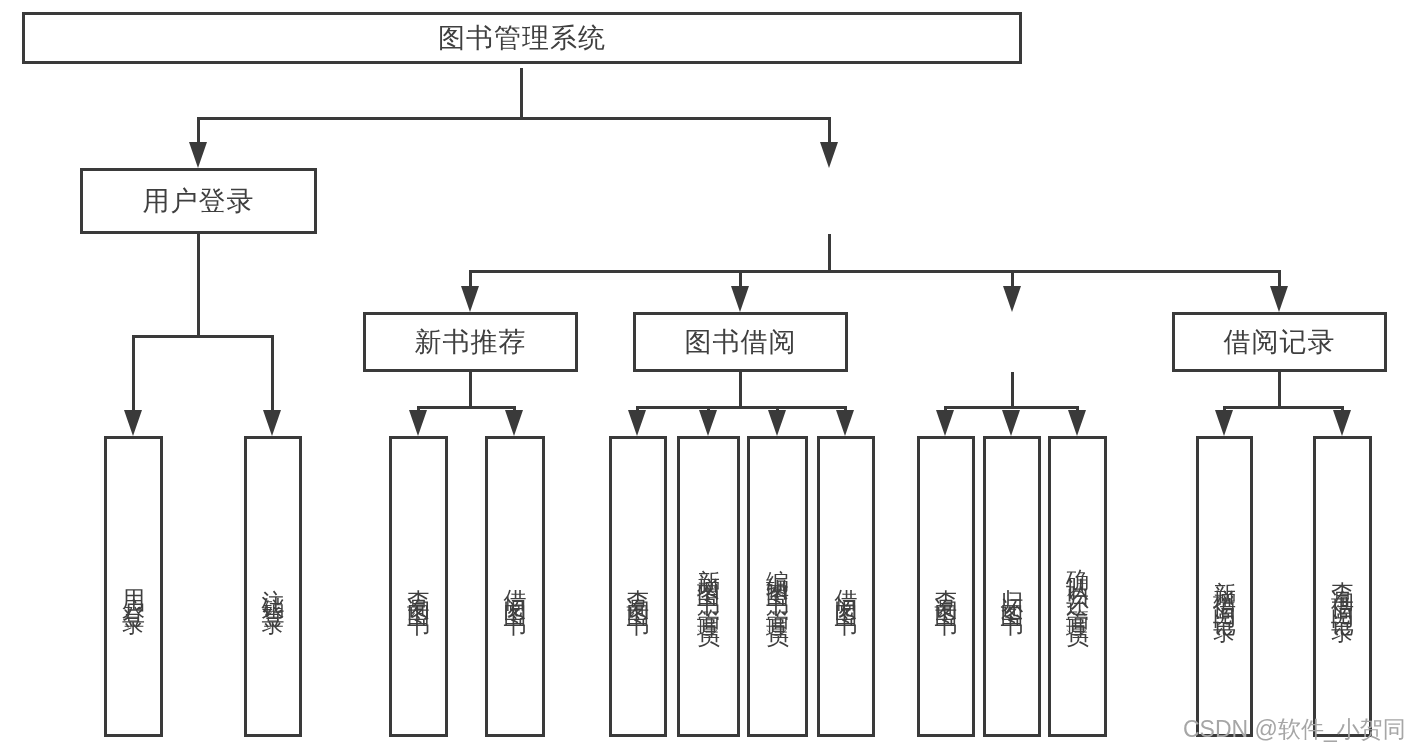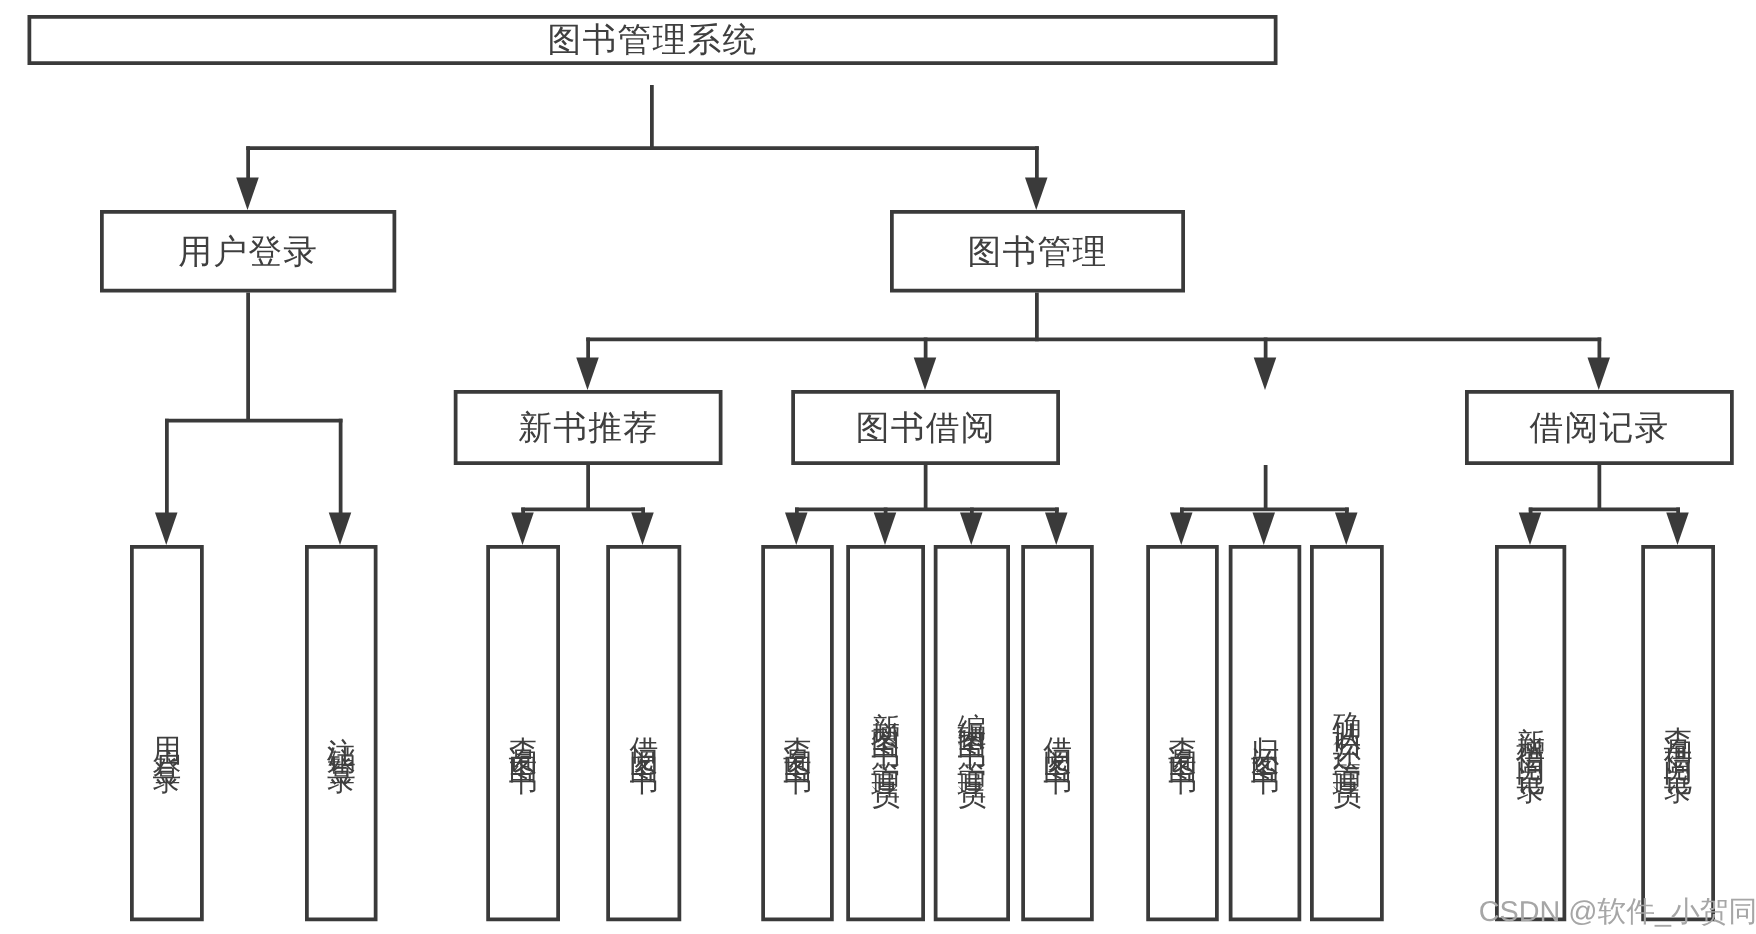--- a/index.html
+++ b/index.html
@@ -54,36 +54,33 @@
     color:var(--watermark);
     white-space:nowrap;
     z-index:5;
   }
 </style>
 </head>
 <body>
 
 <div id="canvas">
 
-  <div class="hbox" style="left:22px;top:12px;width:1000px;height:40px;">
+  <div class="hbox" style="left:22px;top:12px;width:1000px;height:52px;">
     <span>图书管理系统</span>
   </div>
 
   <div class="line" style="left:520px;top:68px;width:3px;height:52px;"></div>
   <div class="line" style="left:197px;top:117px;width:634px;height:3px;"></div>
   <div class="line" style="left:197px;top:117px;width:3px;height:29px;"></div>
   <div class="line" style="left:828px;top:117px;width:3px;height:29px;"></div>
   <div class="arrow" style="left:189px;top:142px;"></div>
   <div class="arrow" style="left:820px;top:142px;"></div>
 
   <div class="hbox" style="left:80px;top:168px;width:237px;height:66px;">
     <span>用户登录</span>
-  </div>
-  <div class="hbox" style="left:712px;top:168px;width:236px;height:66px;">
-    <span>图书管理</span>
   </div>
 
   <div class="line" style="left:197px;top:234px;width:3px;height:102px;"></div>
   <div class="line" style="left:132px;top:335px;width:142px;height:3px;"></div>
   <div class="line" style="left:132px;top:335px;width:3px;height:79px;"></div>
   <div class="line" style="left:271px;top:335px;width:3px;height:79px;"></div>
   <div class="arrow" style="left:124px;top:410px;"></div>
   <div class="arrow" style="left:263px;top:410px;"></div>
 
   <div class="line" style="left:828px;top:234px;width:3px;height:39px;"></div>

